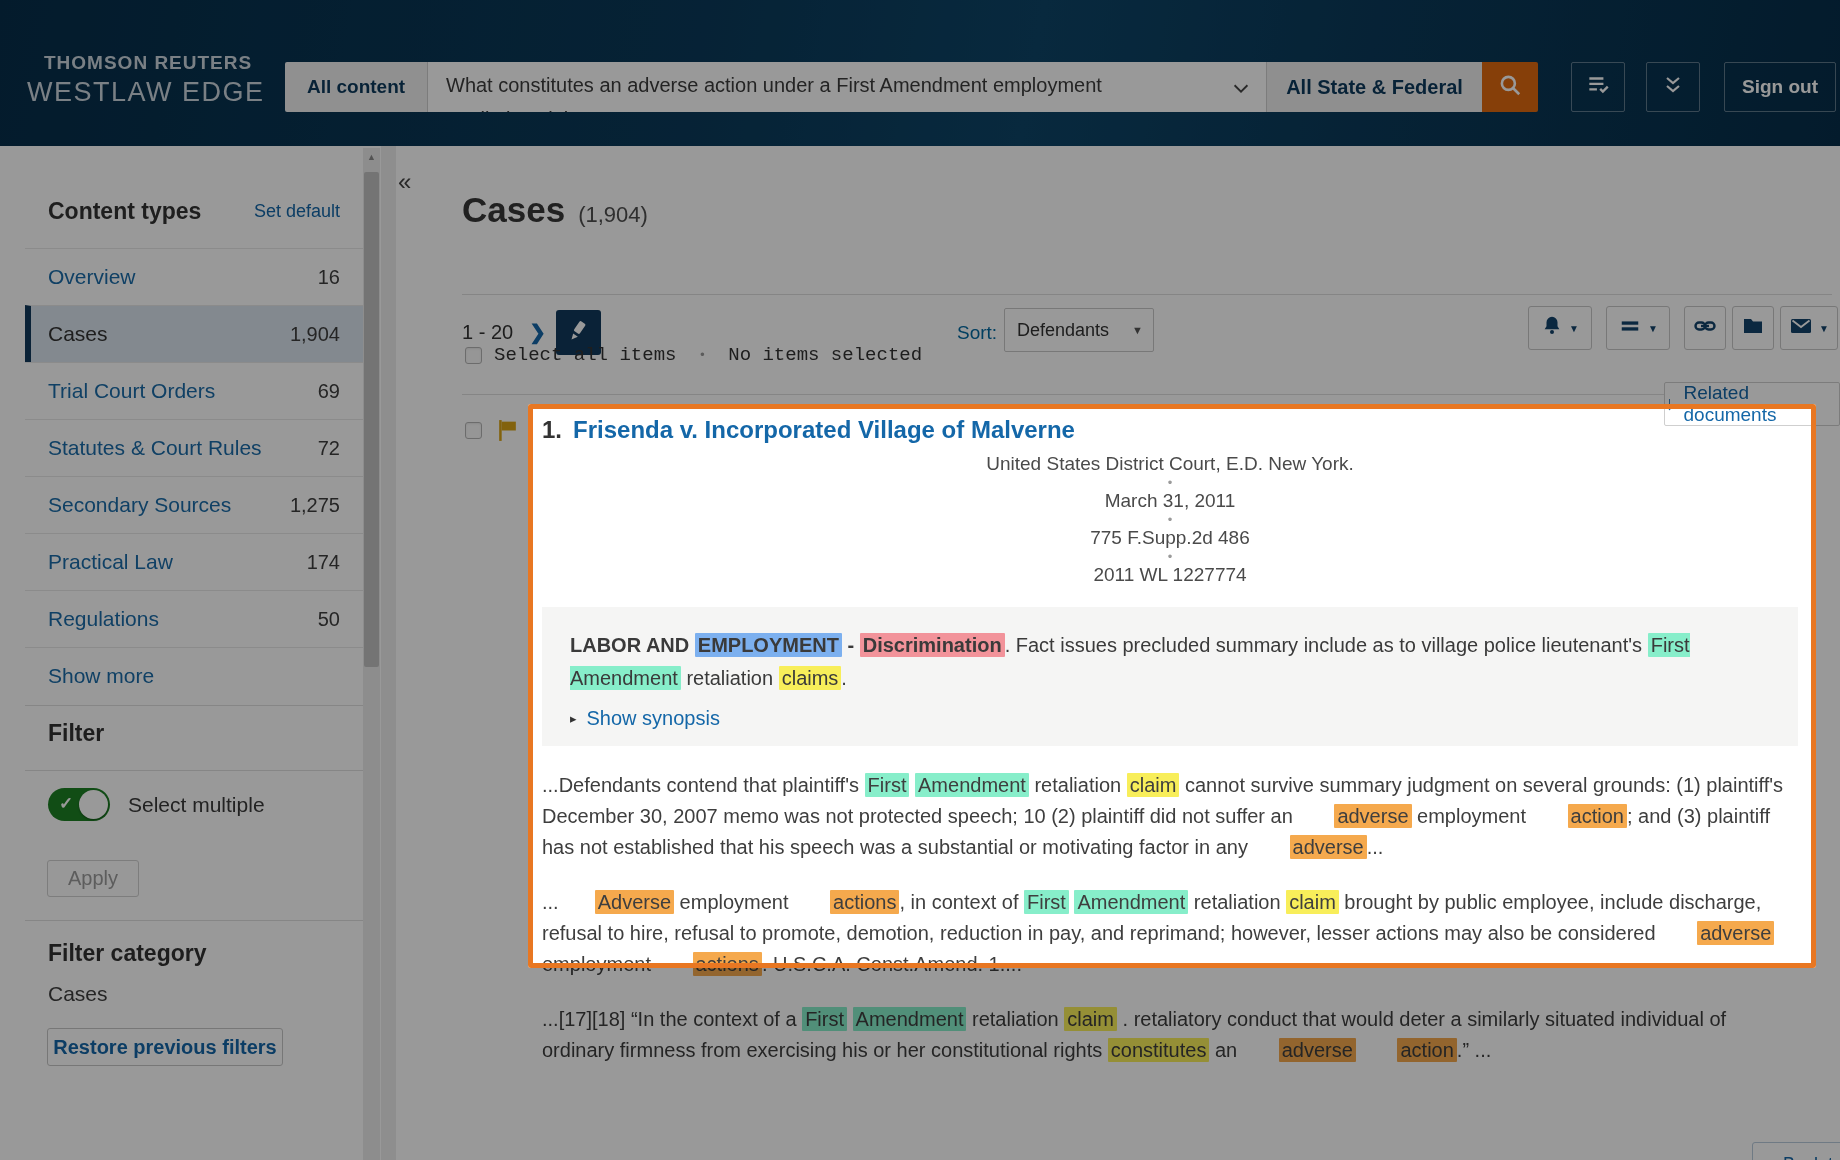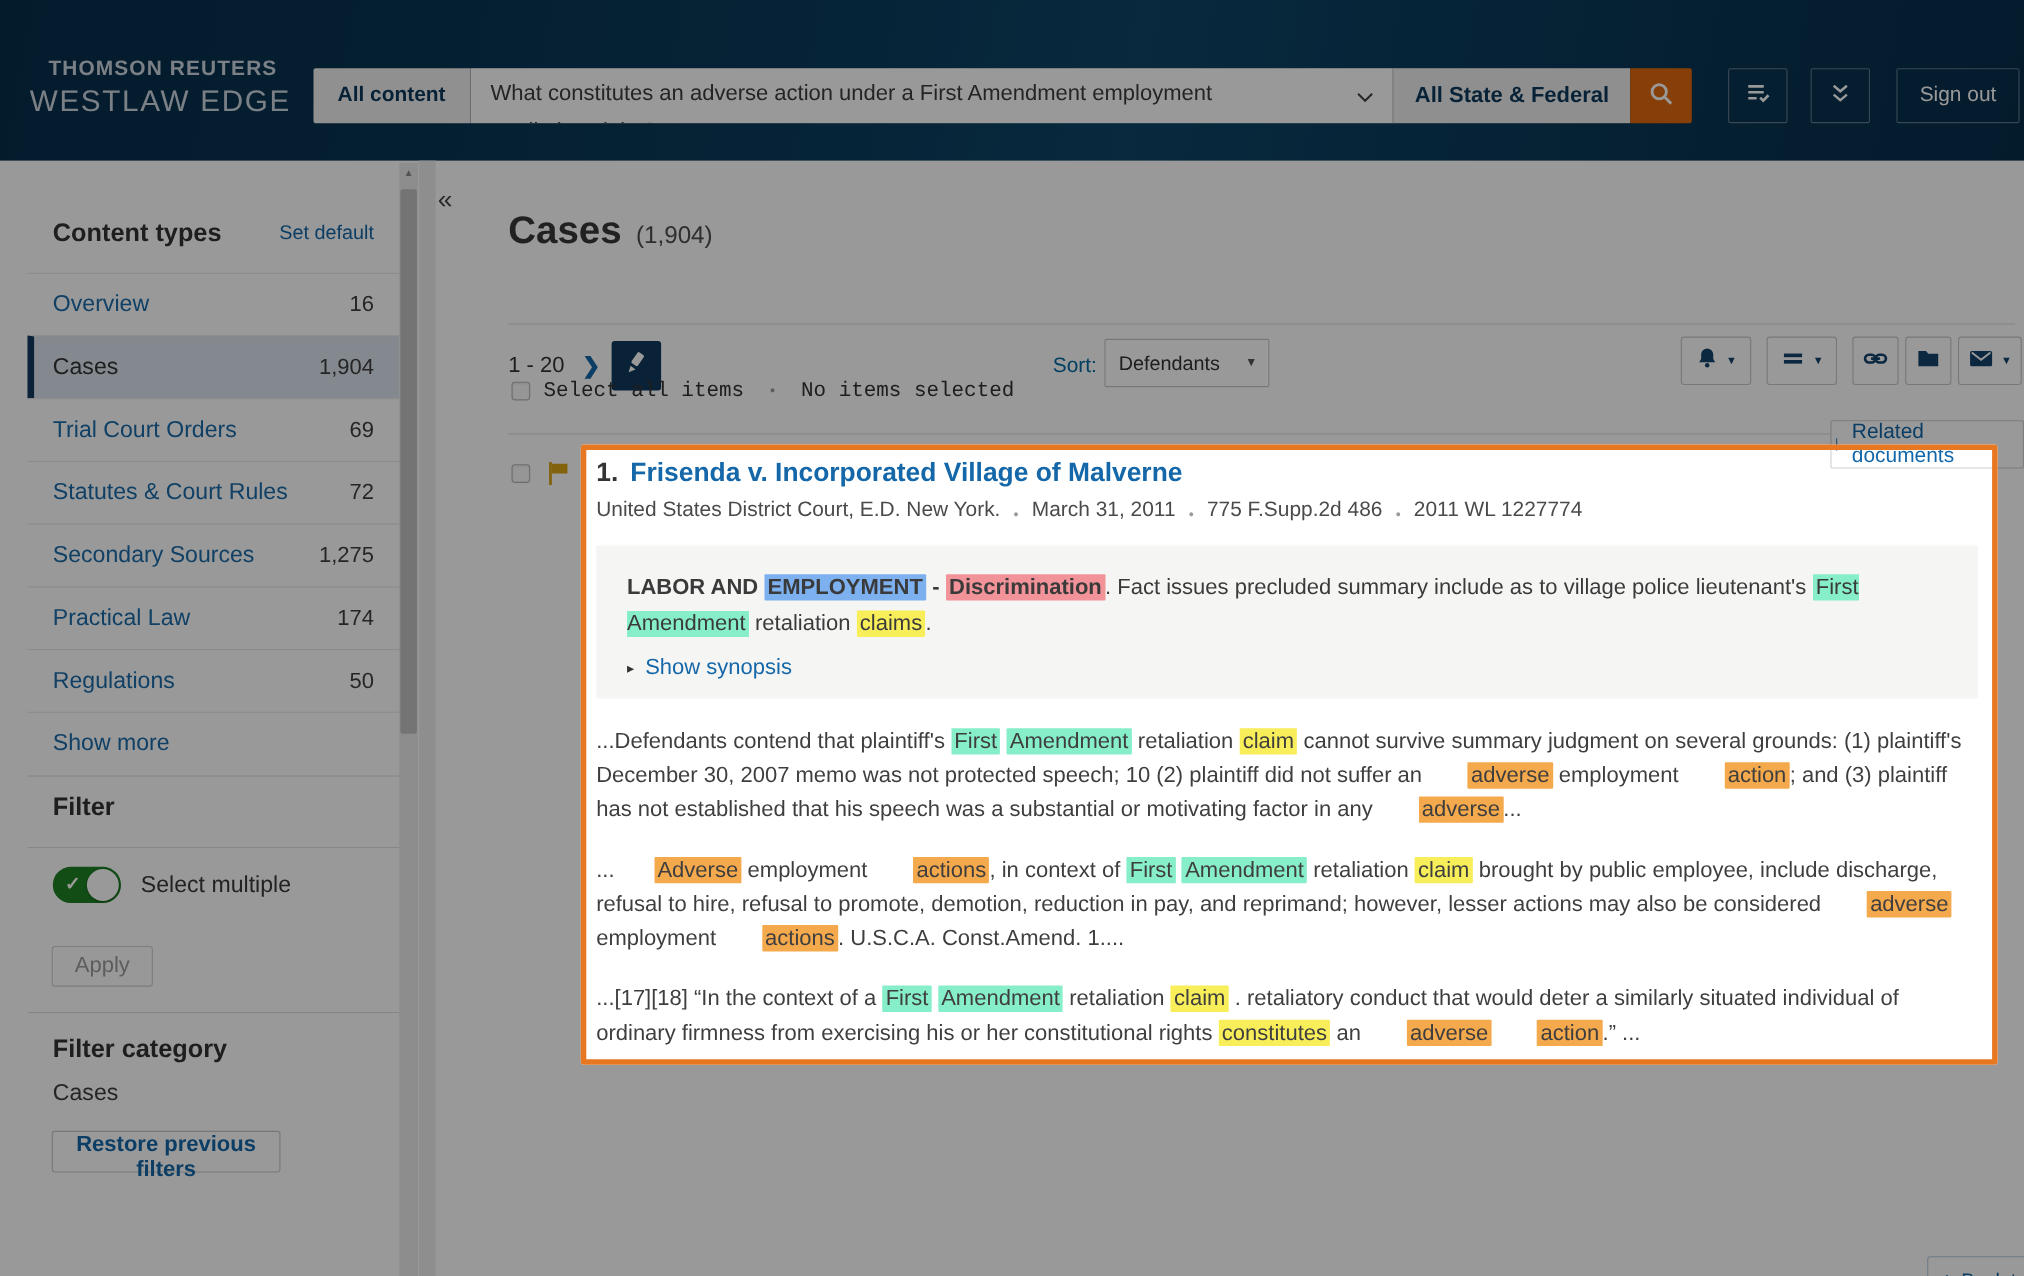--- a/index.html
+++ b/index.html
@@ -19,21 +19,21 @@
   .query { width:838px; background:#fff; position:relative; overflow:hidden; }
   .query .l1 { position:absolute; left:18px; top:12px; font-size:20px; color:#3c3c3c; white-space:nowrap; }
   .query .l2 { position:absolute; left:18px; top:46px; font-size:20px; color:#3c3c3c; white-space:nowrap; }
   .query .chev { position:absolute; right:14px; top:15px; }
   .juris { width:216px; background:#eeeeee; color:#0d3a5c; font-size:20px; font-weight:bold;
            display:flex; align-items:center; justify-content:center; border-left:1px solid #cfcfcf; cursor:pointer; }
   .searchbtn { width:56px; background:#e0690f; display:flex; align-items:center; justify-content:center;
                border-radius:0 2px 2px 0; cursor:pointer; }
   .navbtn { position:absolute; top:62px; height:50px; border:1px solid rgba(255,255,255,.35); border-radius:2px;
             display:flex; align-items:center; justify-content:center; cursor:pointer; }
-  .signout { color:#fff; font-size:19px; }
+  .signout { color:#fff; font-size:19px;font-weight:bold; }
 
   
   .sidebar { position:absolute; left:25px; top:148px; width:338px; height:1012px; background:#fff; font-size:21px; }
   .sb-head { position:absolute; left:0; top:50px; width:100%; padding:0 23px; display:flex; align-items:center; }
   .sb-title { font-size:23px; font-weight:bold; color:#333; }
   .sb-setdef { margin-left:auto; color:#1467a8; font-size:18px; cursor:pointer; }
   .sb-rows { position:absolute; left:0; top:100px; width:100%; }
   .sb-row { height:57px; display:flex; align-items:center; padding:0 23px; border-top:1px solid #e8e8e8; cursor:pointer; }
   .sb-row .lbl { color:#1b6ca8; }
   .sb-row .cnt { margin-left:auto; color:#3f3f3f; font-size:20px; }
@@ -44,21 +44,21 @@
   .toggle-row { position:absolute; left:23px; top:640px; display:flex; align-items:center; }
   .toggle { width:62px; height:33px; border-radius:17px; background:#1d8024; position:relative; cursor:pointer; }
   .toggle .chk { position:absolute; left:11px; top:5px; color:#fff; font-size:17px; font-weight:bold; }
   .toggle .knob { position:absolute; right:2px; top:2px; width:29px; height:29px; border-radius:50%;
                   background:#fff; box-shadow:0 1px 2px rgba(0,0,0,.35); }
   .toggle-lbl { margin-left:18px; color:#3a3a3a; font-size:21px; }
   .applybtn { position:absolute; left:22px; top:712px; width:92px; height:37px; border:1px solid #d0d0d0;
               border-radius:3px; background:#fdfdfd; color:#9b9b9b; font-size:20px; cursor:pointer; }
   .sb-cat-title { position:absolute; left:23px; top:792px; font-size:23px; font-weight:bold; color:#333; }
   .sb-cat-val { position:absolute; left:23px; top:834px; font-size:21px; color:#3f3f3f; }
-  .restorebtn { position:absolute; left:22px; top:880px; width:208px; height:38px; border:1px solid #c7c7c7;
+  .restorebtn { position:absolute; left:22px; top:880px; width:236px; height:38px; border:1px solid #c7c7c7;
                 border-radius:3px; background:#fff; color:#1467a8; font-size:20px; font-weight:bold; cursor:pointer; }
   .sb-scroll { position:absolute; left:363px; top:148px; width:17px; height:1012px; background:#ebebeb; }
   .sb-scroll .up { position:absolute; left:0; top:4px; width:17px; text-align:center; color:#8a8a8a; font-size:9px; }
   .sb-scroll .thumb { position:absolute; left:1px; top:24px; width:15px; height:495px; background:#c2c2c2; border-radius:2px; }
   .gutter { position:absolute; left:381px; top:146px; width:15px; height:1014px; background:#ededed; }
 
   
   .collapse { position:absolute; left:398px; top:168px; font-size:24px; color:#444; cursor:pointer; }
   .page-title { position:absolute; left:462px; top:190px; display:flex; align-items:baseline; }
   .page-title .t { font-size:35px; font-weight:bold; color:#383838; }
@@ -91,21 +91,21 @@
   
   .result { position:absolute; left:462px; width:1360px; }
   .r1 { top:412px; }
   .rrow { position:relative; }
   .rcb { position:absolute; left:3px; top:10px; }
   .flag { position:absolute; left:33px; top:6px; cursor:pointer; }
   .rcontent { margin-left:80px; width:1256px; }
   .rtitle { display:flex; align-items:baseline; padding-top:4px; }
   .rtitle .num { font-size:24px; font-weight:bold; color:#333; margin-right:11px; }
   .rtitle .lnk { font-size:24px; font-weight:bold; color:#1467a8; cursor:pointer; }
-  .rmeta { margin-top:9px; font-size:19px; color:#4a4a4a; display:flex; align-items:flex-end; }
+  .rmeta { margin-top:9px; font-size:19px; color:#4a4a4a; display:flex; align-items:center;flex-direction:column; }
   .rmeta .dot { margin:0 12px; color:#9a9a9a; font-size:13px; }
   .syn { margin-top:21px; background:#f5f5f4; padding:22px 24px 16px 28px; }
   .syntext { font-size:20px; line-height:33px; color:#3a3a3a; }
   .showsyn { margin-top:12px; display:flex; align-items:center; cursor:pointer; }
   .showsyn .tri { color:#333; font-size:13px; margin-right:10px; }
   .showsyn .lbl { color:#1467a8; font-size:20px; }
   .para { margin-top:24px; font-size:20px; line-height:31px; color:#3e3e3e; width:1256px; }
   .hl { padding:1px 3px; border-radius:1px; }
   .hl-blue   { background:var(--hl-blue,#7cb0ef); }
   .hl-red    { background:var(--hl-red,#f2939a); }

